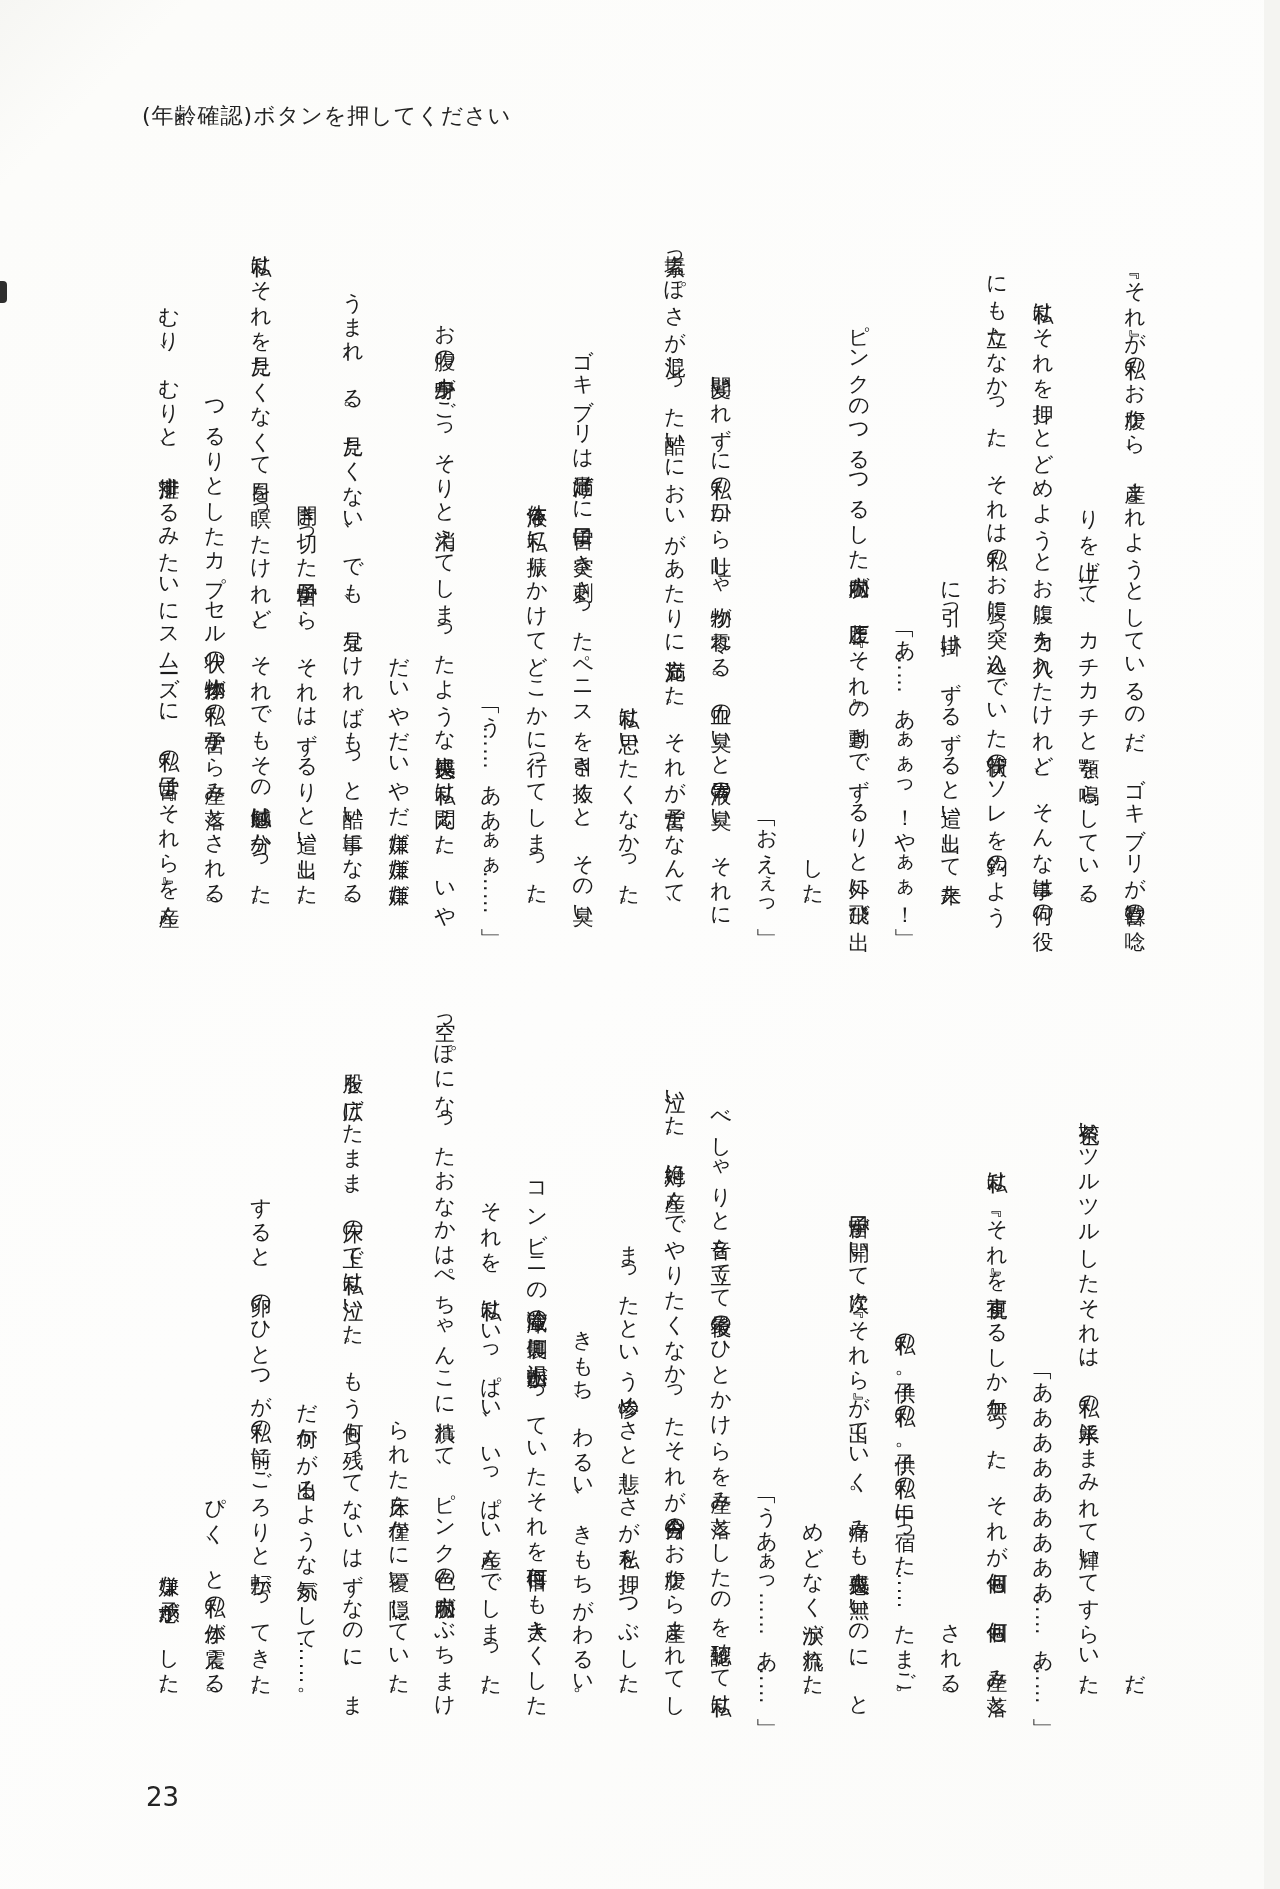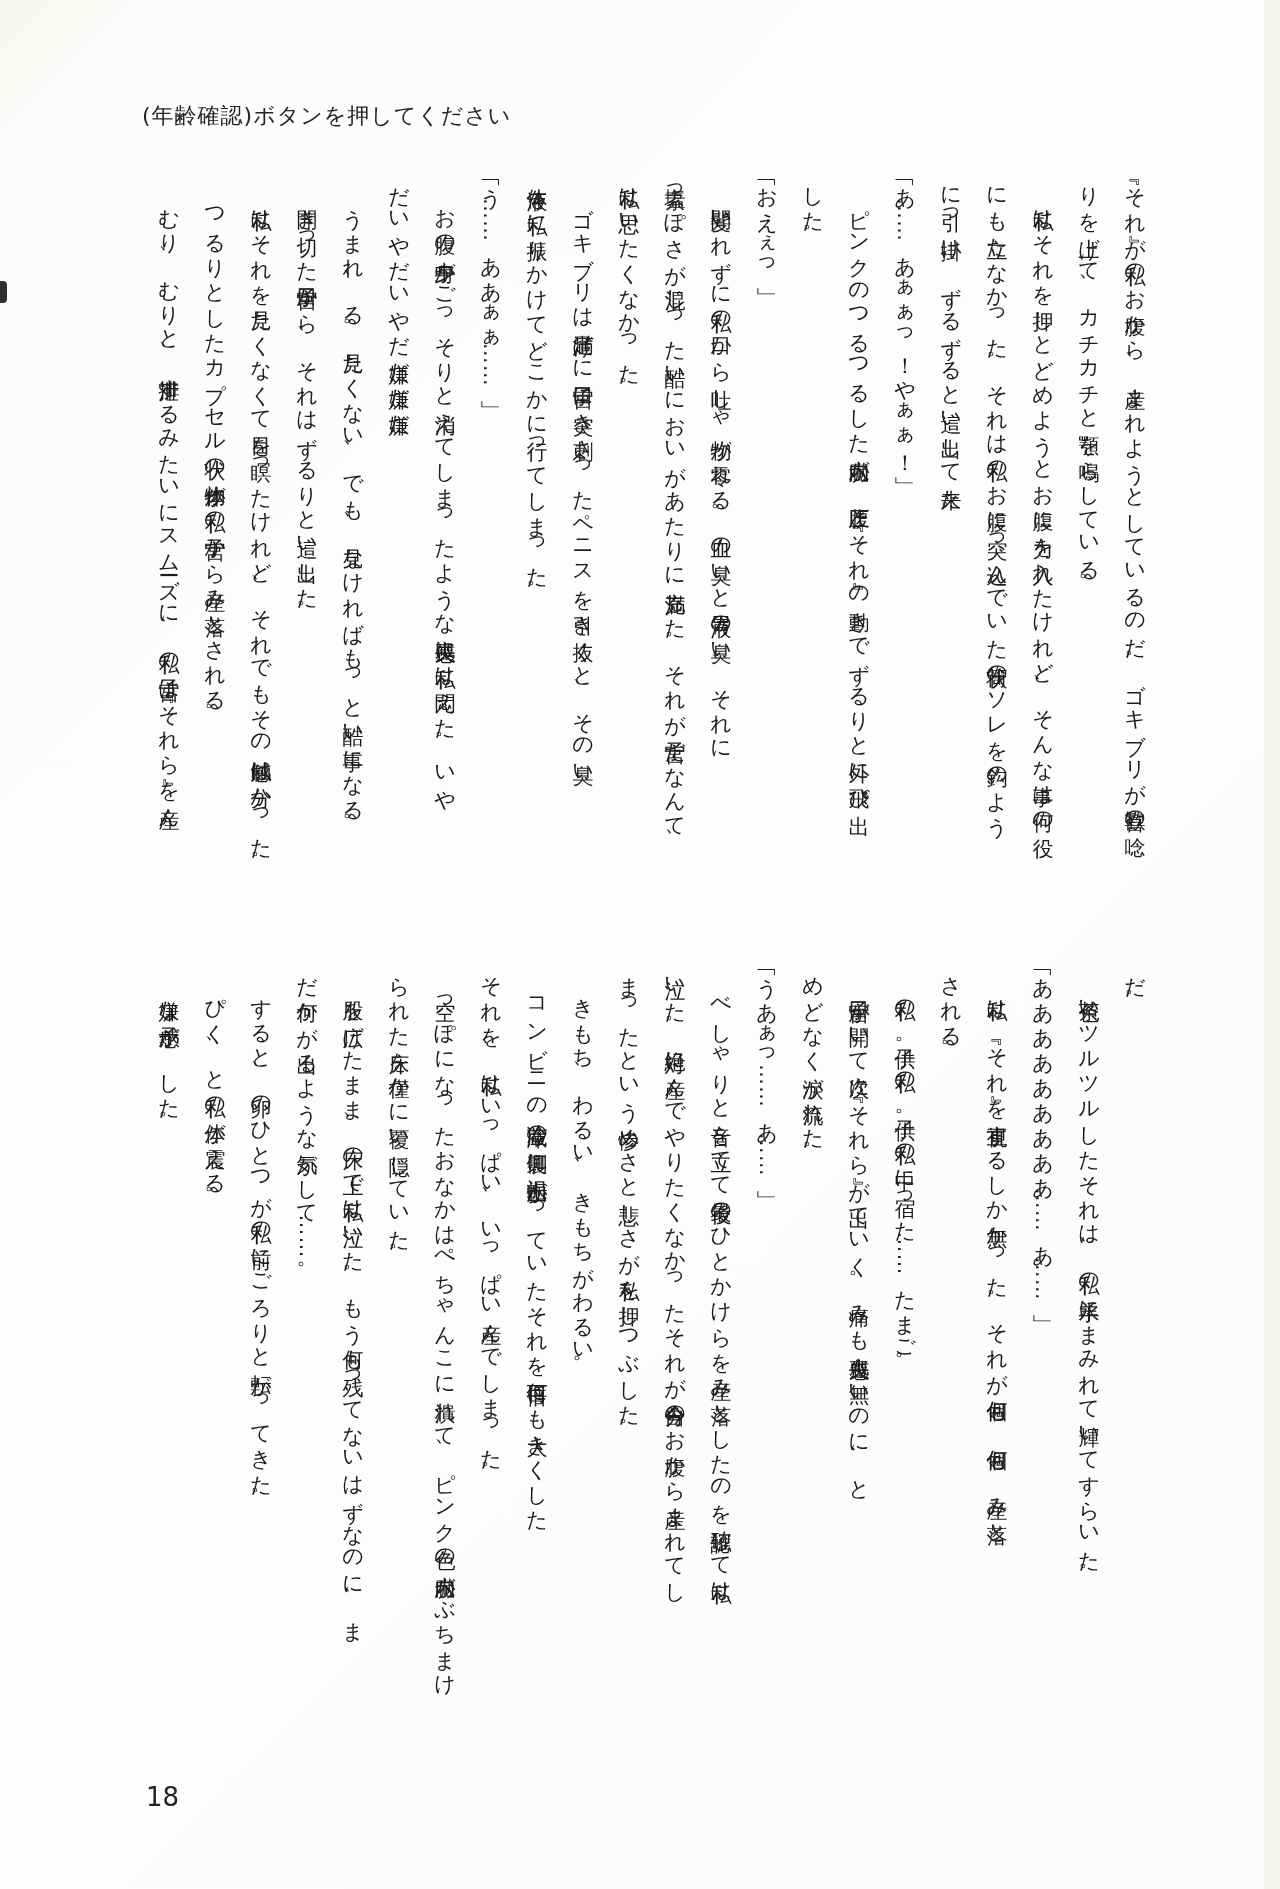--- a/index.html
+++ b/index.html
@@ -13,20 +13,21 @@
     background: #f4f4f1;
     font-family: "DejaVu Sans", sans-serif;
     overflow: hidden;
   }
   .page {
     position: absolute;
     left: 0; top: 0;
     width: 1264px;
     height: 1889px;
     background: linear-gradient(135deg, #f6f6f3 0%, #fcfcfa 6%, #fdfdfc 50%, #fbfbf9 100%);
+    text-align: right;
   }
   .header-note {
     position: absolute;
     left: 142px;
     top: 101px;
     font-size: 22px;
     letter-spacing: 1px;
     color: #232323;
     white-space: nowrap;
   }
@@ -117,15 +118,15 @@
       <div class="vline">それを、私はいっぱい、いっぱい産んでしまった。</div>
       <div class="vline">　空っぽになったおなかはぺちゃんこに潰れて、ピンク色の内臓がぶちまけ</div>
       <div class="vline">られた床を僅かに覆い隠していた。</div>
       <div class="vline">　股を広げたまま、床の上で私は泣いた。もう何も残ってないはずなのに、ま</div>
       <div class="vline">だ何かが出るような気がして……。</div>
       <div class="vline">　すると、卵のひとつが私の前にごろりと転がってきた。</div>
       <div class="vline">　ぴく、と私の体が震える。</div>
       <div class="vline">　嫌な予感が、した。</div>
     </div>
 
-  <div class="page-number">18</div>
+  <div class="page-number">23</div>
 
 </div>
 
 </body></html>

